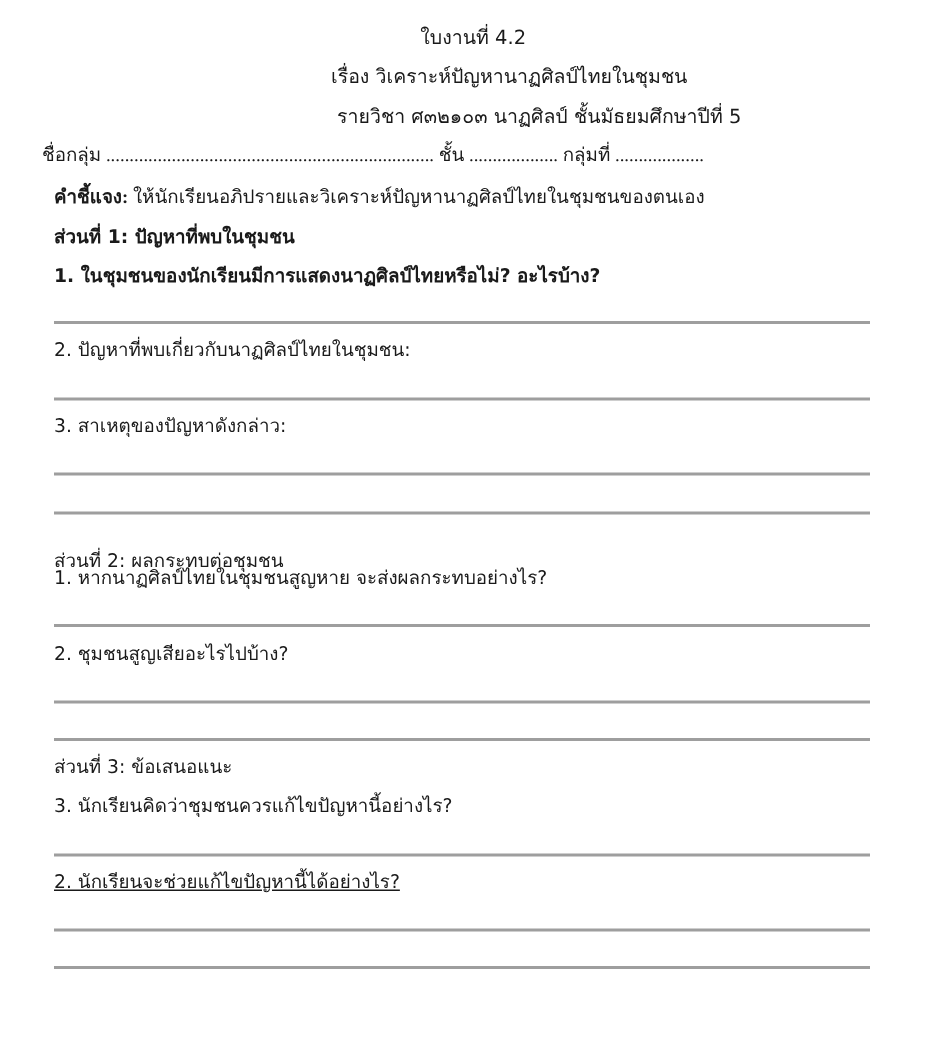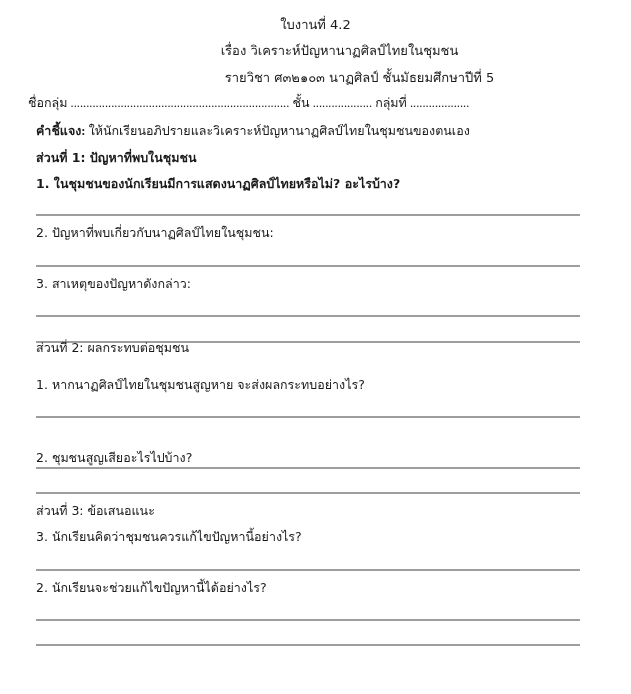--- a/index.html
+++ b/index.html
@@ -60,25 +60,25 @@
 
 <div class="abs semibold" style="top:148px; left:36px;">ส่วนที่ 1: ปัญหาที่พบในชุมชน</div>
 <div class="abs semibold" style="top:174px; left:36px;">1. ในชุมชนของนักเรียนมีการแสดงนาฏศิลป์ไทยหรือไม่? อะไรบ้าง?</div>
 <div class="rule" style="top:214px;"></div>
 <div class="abs regular" style="top:223px; left:36px;">2. ปัญหาที่พบเกี่ยวกับนาฏศิลป์ไทยในชุมชน:</div>
 <div class="rule" style="top:265px;"></div>
 <div class="abs regular" style="top:274px; left:36px;">3. สาเหตุของปัญหาดังกล่าว:</div>
 <div class="rule" style="top:315px;"></div>
 <div class="rule" style="top:341px;"></div>
 
-<div class="abs regular" style="top:338px; left:36px;text-align:center;">ส่วนที่ 2: ผลกระทบต่อชุมชน</div>
+<div class="abs regular" style="top:364px; left:36px;text-align:center;">ส่วนที่ 2: ผลกระทบต่อชุมชน</div>
 <div class="abs regular" style="top:375px; left:36px;">1. หากนาฏศิลป์ไทยในชุมชนสูญหาย จะส่งผลกระทบอย่างไร?</div>
 <div class="rule" style="top:416px;"></div>
-<div class="abs regular" style="top:448px; left:36px;">2. ชุมชนสูญเสียอะไรไปบ้าง?</div>
+<div class="abs regular" style="top:426px; left:36px;">2. ชุมชนสูญเสียอะไรไปบ้าง?</div>
 <div class="rule" style="top:467px;"></div>
 <div class="rule" style="top:492px;"></div>
 
 <div class="abs regular" style="top:501px; left:36px;text-align:right;">ส่วนที่ 3: ข้อเสนอแนะ</div>
 <div class="abs regular" style="top:527px; left:36px;">3. นักเรียนคิดว่าชุมชนควรแก้ไขปัญหานี้อย่างไร?</div>
 <div class="rule" style="top:569px;"></div>
-<div class="abs regular" style="top:578px; left:36px;">2. นักเรียนจะช่วยแก้ไขปัญหานี้ได้อย่างไร?</div>
+<div class="abs regular" style="top:578px; left:36px;text-decoration:underline;">2. นักเรียนจะช่วยแก้ไขปัญหานี้ได้อย่างไร?</div>
 <div class="rule" style="top:619px;"></div>
 <div class="rule" style="top:644px;"></div>
 
 </body></html>

